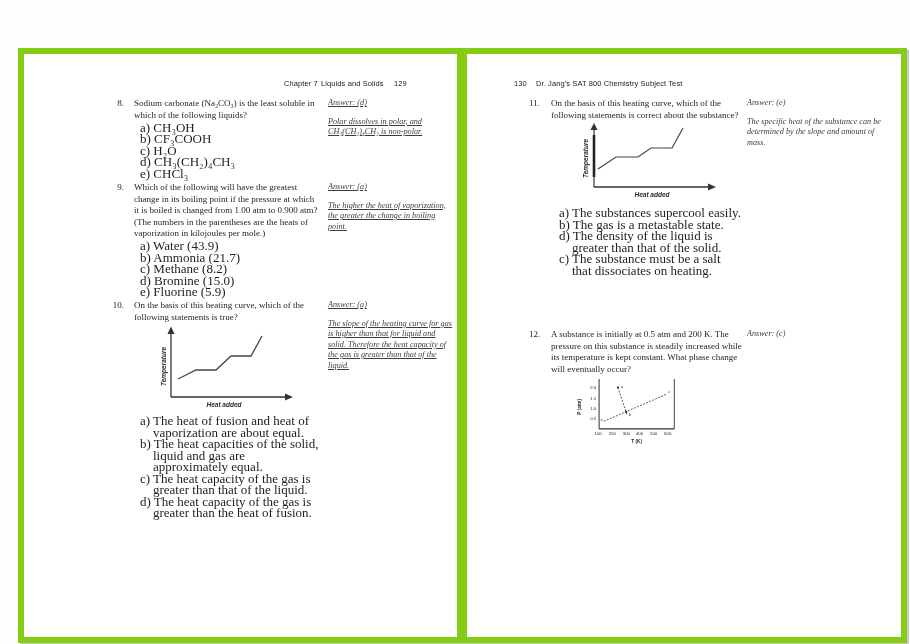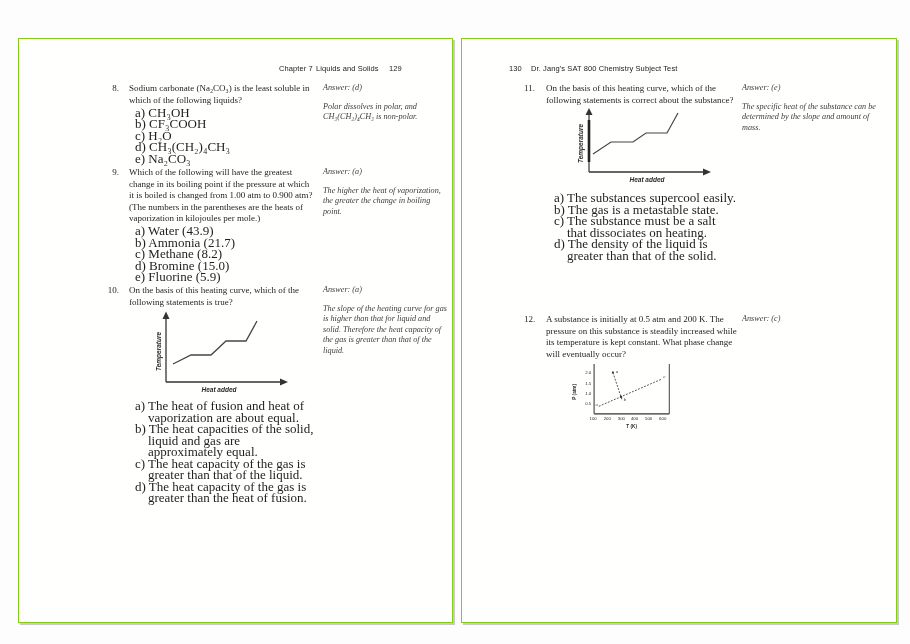--- a/index.html
+++ b/index.html
@@ -4,22 +4,22 @@
 <style>
   html,body{margin:0;padding:0;}
   body{
     width:910px;height:644px;position:relative;
     background:#fdfdfd;
     font-family:"Liberation Serif","DejaVu Serif",serif;
     color:#1e1e1e;
     overflow:hidden;
   }
   .page{
-    position:absolute;top:38px;height:583px;background:#fffffe;
-    border:1px solid #84cc16;
+    position:absolute;top:48px;height:583px;background:#fffffe;
+    border:6px solid #84cc16;
     box-shadow:2px 2px 0 #c9c9c9;
   }
   .page-left{left:18px;width:433px;}
   .page-right{left:461px;width:434px;}
   .hdr{
     position:absolute;top:25px;left:0;width:100%;
     font-family:"Liberation Sans",sans-serif;
     font-size:7.5px;color:#222;letter-spacing:.1px;
   }
   .hdr span{position:absolute;white-space:nowrap;}
@@ -29,21 +29,21 @@
   .page-right .qnum{width:22px;padding-right:16px;}
   .qbody{flex:none;font-size:9px;line-height:11.5px;}
   .page-left .qbody{width:186px;}
   .page-right .qbody{width:192px;}
   .options{margin-left:6px;margin-top:0.5px;}
   .page-right .options{margin-left:8px;}
   .opt{padding-left:13px;text-indent:-13px;font-size:13px;line-height:11.5px;}
   .ans{
     flex:none;font-style:italic;font-size:8.2px;line-height:10.5px;color:#3c3c3c;
   }
-  .page-left .ans{margin-left:8px;width:126px;}
+  .page-left .ans{margin-left:8px;width:126px;text-decoration:underline;}
   .page-right .ans{margin-left:4px;width:138px;}
   .ans-label{margin-bottom:8px;}
   .fig{display:block;}
   .fig-q10{margin:3px 0 5px 17px;}
   .fig-q11{margin:2px 0 6px 21px;}
   .fig-q12{margin:2px 0 4px 18px;}
   svg text{font-family:"Liberation Sans",sans-serif;fill:#2a2a2a;}
   .axis-label{font-size:6.5px;font-weight:bold;font-style:italic;}
   .tick{font-size:4.6px;}
   .ptlabel{font-size:5px;font-style:italic;font-family:"Liberation Serif",serif;}
@@ -61,21 +61,21 @@
 
   <div class="q" style="top:44px;left:85px;">
     <div class="qnum">8.</div>
     <div class="qbody">
       <div>Sodium carbonate (Na₂CO₃) is the least soluble in which of the following liquids?</div>
       <div class="options">
         <div class="opt">a) CH₃OH</div>
         <div class="opt">b) CF₃COOH</div>
         <div class="opt">c) H₂O</div>
         <div class="opt">d) CH₃(CH₂)₄CH₃</div>
-        <div class="opt">e) Na₂CO₃</div>
+        <div class="opt">e) CHCl₃</div>
       </div>
     </div>
     <div class="ans">
       <div class="ans-label">Answer: (d)</div>
       <div class="ans-expl">Polar dissolves in polar, and CH₃(CH₂)₄CH₃ is non-polar.</div>
     </div>
   </div>
 
   <div class="q" style="top:128px;left:85px;">
     <div class="qnum">9.</div>
@@ -143,22 +143,22 @@
         <line x1="22" y1="64" x2="140" y2="64" stroke="#333" stroke-width="1.3"></line>
         <polygon points="136,60.5 144,64 136,67.5" fill="#333"></polygon>
         <polyline fill="none" stroke="#454545" stroke-width="1.2" points="26,46 44,34 66,34 79,25 100,25 111,5"></polyline>
         <text class="axis-label" transform="rotate(-90)" x="-55" y="16">Temperature</text>
         <text class="axis-label" x="80" y="74" text-anchor="middle">Heat added</text>
       </svg>
 
       <div class="options">
         <div class="opt">a) The substances supercool easily.</div>
         <div class="opt">b) The gas is a metastable state.</div>
+        <div class="opt">d) The density of the liquid is greater than that of the solid.</div>
         <div class="opt">c) The substance must be a salt that dissociates on heating.</div>
-        <div class="opt">d) The density of the liquid is greater than that of the solid.</div>
       </div>
     </div>
     <div class="ans">
       <div class="ans-label">Answer: (e)</div>
       <div class="ans-expl">The specific heat of the substance can be determined by the slope and amount of mass.</div>
     </div>
   </div>
 
   <div class="q" style="top:262px;left:62px;margin-top:13px;">
     <div class="qnum">12.</div>

